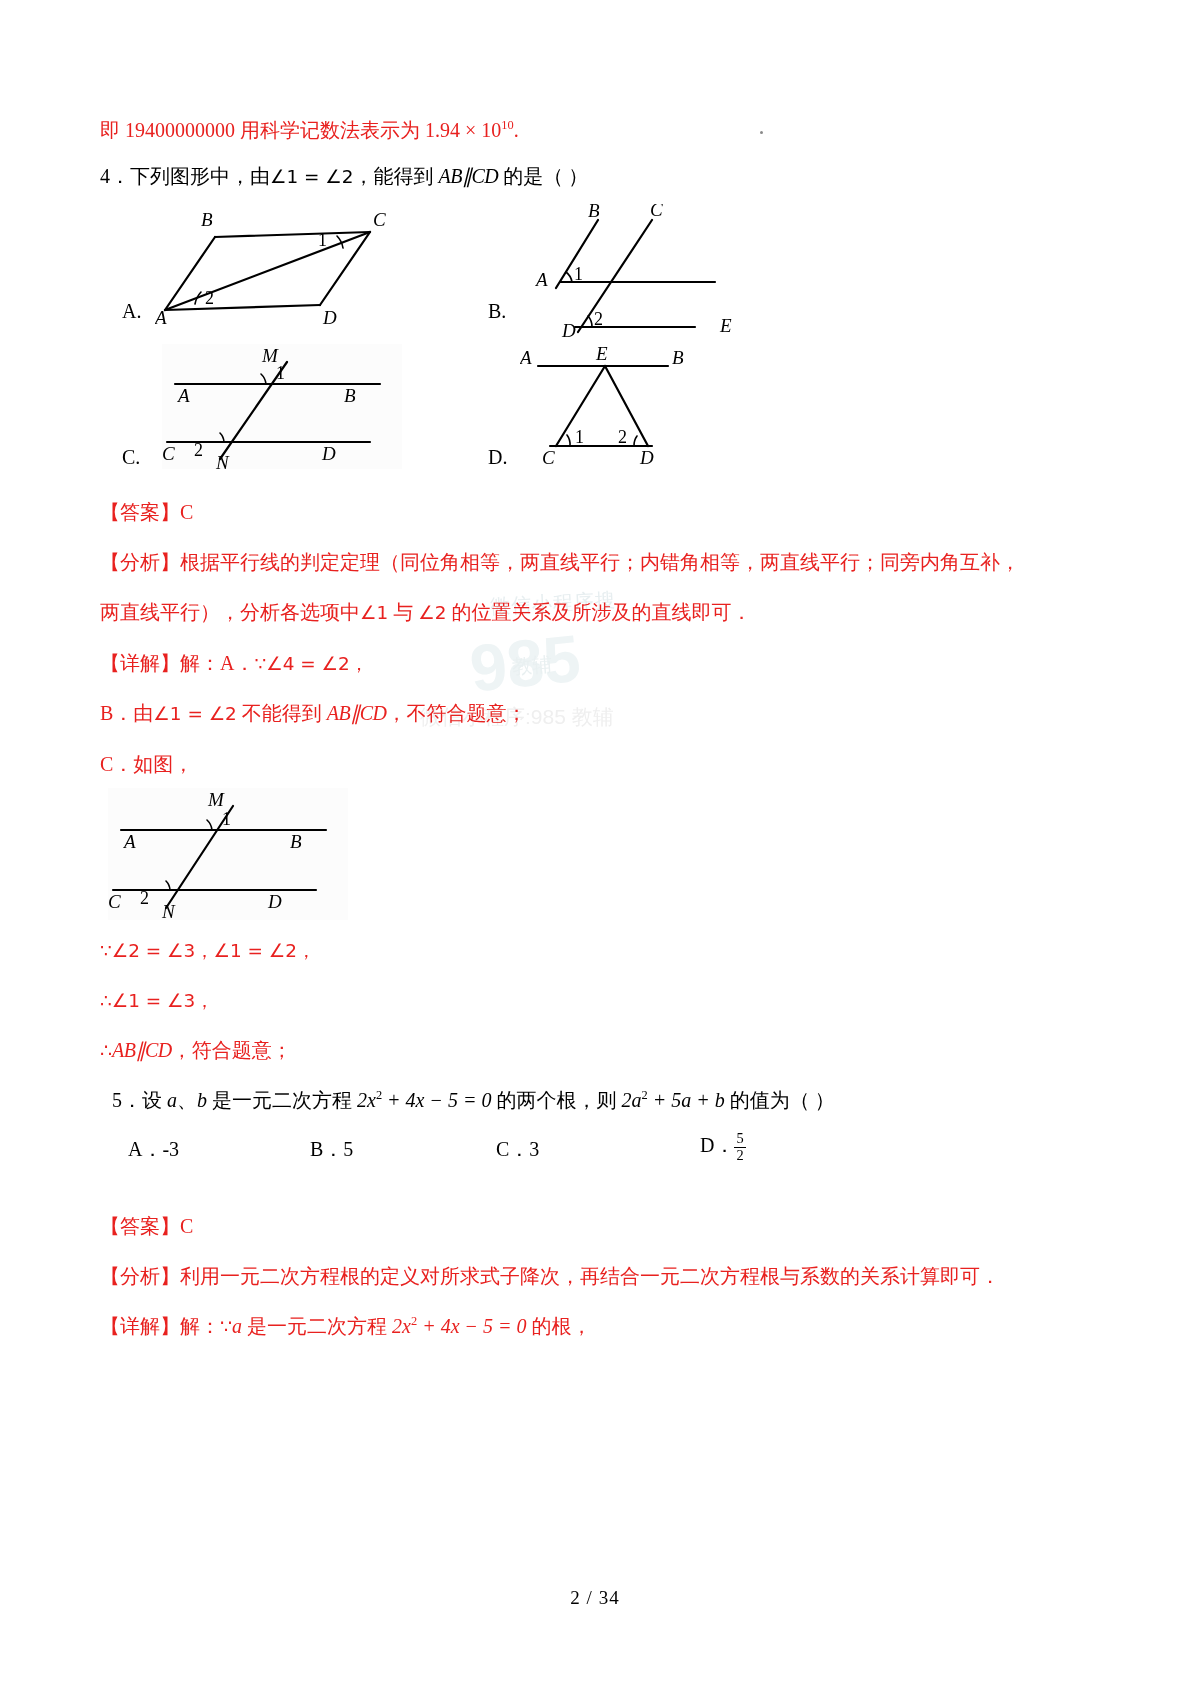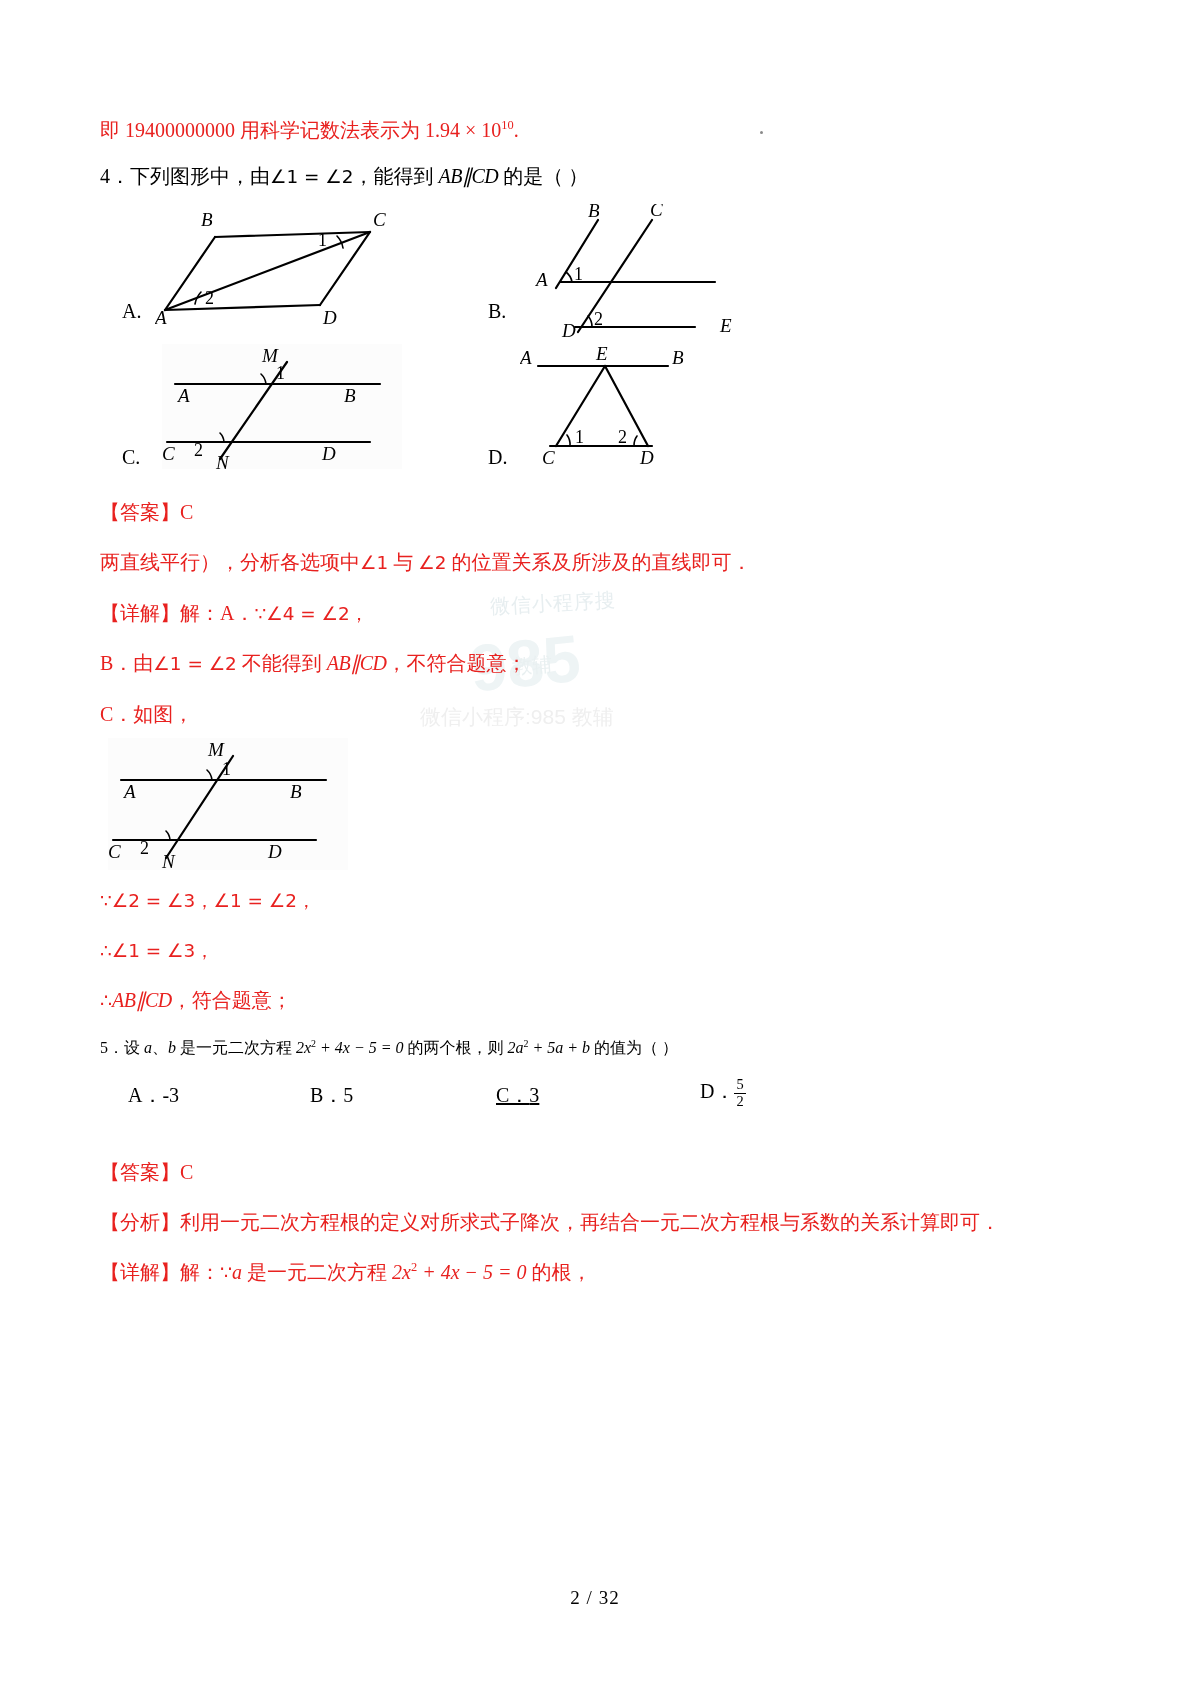--- a/index.html
+++ b/index.html
@@ -28,21 +28,21 @@
   .frac .den { display:block; border-top:1.4px solid currentColor; padding:0 2px; }
 
   
   .figrow { position:relative; height:150px; margin:0; }
   .optlabel { position:absolute; font-size:20px; font-family:"Liberation Serif", serif; }
   .fig { position:absolute; }
   .fig svg { display:block; }
 
   .figrow2 { position:relative; height:155px; margin:0 0 8px 0; }
 
-  .qline { font-size:16px; line-height:1.0; margin:0 0 22px 0; }
+  .qline { font-size:20px; line-height:1.0; margin:0 0 22px 12px; }
 
   .choices { position:relative; height:46px; margin:13px 0 26px 0; font-size:20px;}
   .choices span.c { position:absolute; white-space:nowrap; }
 
   .footer { position:absolute; left:0; right:0; bottom:74px; text-align:center; font-size:19px; letter-spacing:1px;}
 
   
   .wm { position:absolute; pointer-events:none; user-select:none; }
   .wm1 { left:490px; top:590px; font-size:20px; color:#e7eef0; font-family:"Liberation Sans", sans-serif; letter-spacing:1px; transform:rotate(-3deg);}
   .wm2 { left:470px; top:625px; font-size:66px; color:#eef4f5; font-weight:bold; font-family:"Liberation Sans", sans-serif; transform:rotate(-6deg); }
@@ -175,20 +175,23 @@
           </g>
         </svg>
       </div>
     </div>
 
     <div class="line red" style="margin-bottom:30px;">
       <span>【答案】</span><span>C</span>
     </div>
 
     <div class="line red" style="margin-bottom:30px;">
+      <span>【分析】</span><span>根据平行线的判定定理（同位角相等，两直线平行；内错角相等，两直线平行；同旁内角互补，</span>
+    </div>
+    <div class="line red" style="margin-bottom:30px;">
       <span>两直线平行），分析各选项中</span><span class="ang">∠1</span><span> 与 </span><span class="ang">∠2</span><span> 的位置关系及所涉及的直线即可．</span>
     </div>
 
     <div class="line red" style="margin-bottom:30px;">
       <span>【详解】</span><span>解：A．</span><span class="ang">∵∠4 = ∠2，</span>
     </div>
 
 
     <div class="line red" style="margin-bottom:30px;">
       <span>B．由</span><span class="ang">∠1 = ∠2</span><span> 不能得到 </span><span class="mi par">AB∥CD</span><span>，不符合题意；</span>
@@ -235,32 +238,32 @@
     </div>
 
 
     <div class="qline black" style="margin-bottom:26px;">
       <span>5</span><span>．设 </span><span class="mi">a</span><span>、</span><span class="mi">b</span><span> 是一元二次方程 </span><span class="mi">2x</span><sup>2</sup><span class="mi"> + 4x − 5 = 0</span><span> 的两个根，则 </span><span class="mi">2a</span><sup>2</sup><span class="mi"> + 5a + b</span><span> 的值为（  ）</span>
     </div>
 
     <div class="choices" style="margin-bottom:34px;">
       <span class="c" style="left:28px; top:0;"><span>A．</span><span>-3</span></span>
       <span class="c" style="left:210px; top:0;"><span>B．</span><span>5</span></span>
-      <span class="c" style="left:396px; top:0;text-decoration:underline;"><span>C．</span><span>3</span></span>
+      <span class="c" style="left:396px; top:0;"><span>C．</span><span>3</span></span>
       <span class="c" style="left:600px; top:-4px;"><span>D．</span><span class="frac"><span class="num">5</span><span class="den">2</span></span></span>
     </div>
 
     <div class="line red" style="margin-bottom:30px;">
       <span>【答案】</span><span>C</span>
     </div>
 
     <div class="line red" style="margin-bottom:30px;">
       <span>【分析】</span><span>利用一元二次方程根的定义对所求式子降次，再结合一元二次方程根与系数的关系计算即可．</span>
     </div>
 
     <div class="line red" style="margin-bottom:0;">
       <span>【详解】</span><span>解：</span><span class="sym">∵</span><span class="mi">a</span><span> 是一元二次方程 </span><span class="mi">2x</span><sup>2</sup><span class="mi"> + 4x − 5 = 0</span><span> 的根，</span>
     </div>
 
   </div>
 
-  <div class="footer">2 / 32</div>
+  <div class="footer">2 / 34</div>
 </div>
 
 </body></html>

